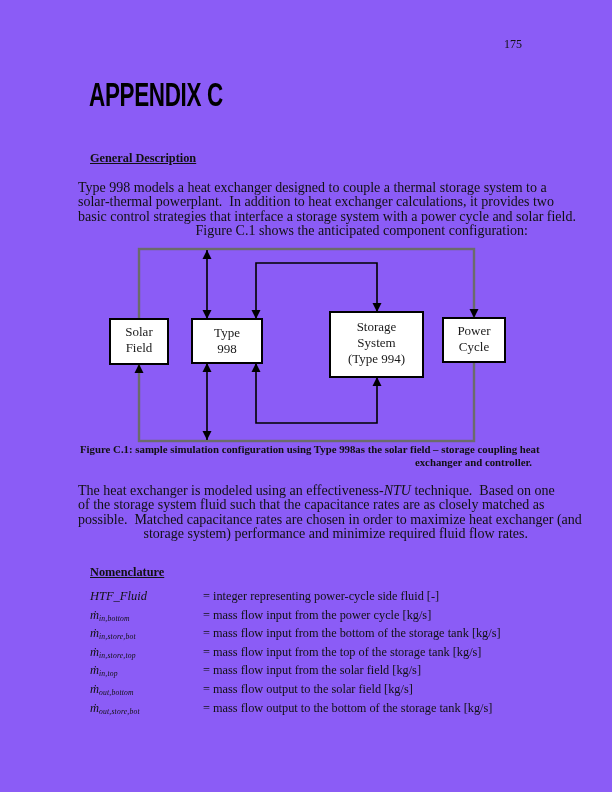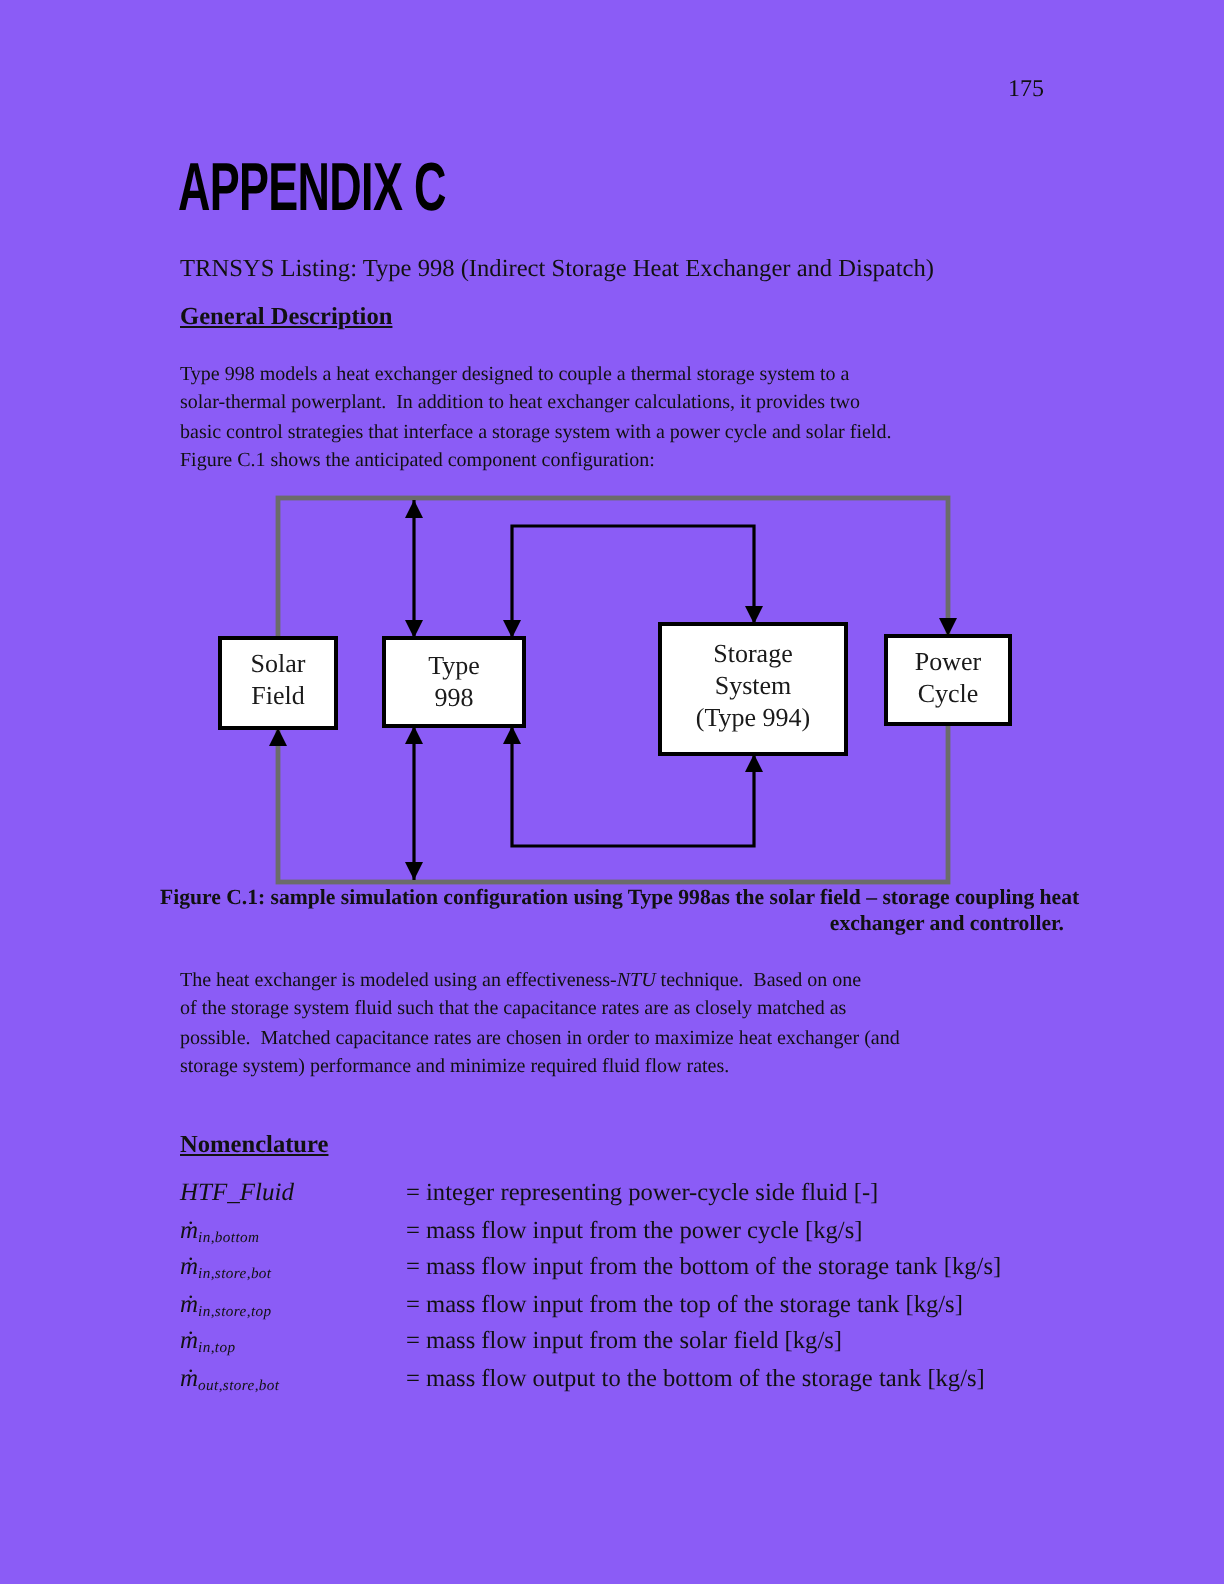--- a/index.html
+++ b/index.html
@@ -11,21 +11,21 @@
   .title {
     position:absolute; top:77px; left:89px;
     font-family:"Liberation Sans","DejaVu Sans",sans-serif;
     font-weight:900; font-size:34px; line-height:1; letter-spacing:-0.5px;
     transform:scaleX(0.66); transform-origin:left top; white-space:pre; color:#000;
   }
   .subtitle { position:absolute; top:127px; left:90px; font-size:12.3px; white-space:pre; }
   .section-heading { position:absolute; left:90px; font-size:12.3px; font-weight:bold; text-decoration:underline; white-space:pre; }
   .heading-general { top:151px;text-align:center; }
   .heading-nomenclature { top:565px; }
-  .paragraph { position:absolute; left:90px; width:450px; font-size:10px; line-height:14.45px; }
+  .paragraph { position:absolute; left:78px; width:450px; font-size:14px; line-height:14.45px;text-align:right; }
   .para-1 { top:181px; }
   .para-2 { top:484px;font-family:Liberation Serif, serif; }
   .tline { white-space:pre; }
   .diagram { position:absolute; top:247px; left:90px; width:435px; height:198px; }
   .diagram svg { display:block; }
   .diagram text { font-family:"Liberation Serif","DejaVu Serif",serif; font-size:13px; fill:#1a1a1a; }
   .figure-caption {
     position:absolute; top:443px; left:80px; width:452px; text-align:right;
     font-weight:bold; font-size:10.8px; line-height:12.6px;
   }
@@ -39,21 +39,20 @@
 </style>
 </head>
 <body>
 
 <div class="page">
 
   <div class="page-number">175</div>
 
   <div class="title">APPENDIX C</div>
 
-  <div class="subtitle">TRNSYS Listing: Type 998 (Indirect Storage Heat Exchanger and Dispatch)</div>
 
   <div class="section-heading heading-general">General Description</div>
 
   <div class="paragraph para-1">
       <div class="tline">Type 998 models a heat exchanger designed to couple a thermal storage system to a</div>
       <div class="tline">solar-thermal powerplant.  In addition to heat exchanger calculations, it provides two</div>
       <div class="tline">basic control strategies that interface a storage system with a power cycle and solar field.</div>
       <div class="tline">Figure C.1 shows the anticipated component configuration:</div>
     </div>
 
@@ -109,16 +108,17 @@
     </div>
 
   <div class="section-heading heading-nomenclature">Nomenclature</div>
 
   <div class="nom-list">
       <div class="nom-row"><span class="nom-sym"><span class="sym-base">HTF_Fluid</span></span><span class="nom-def">= integer representing power-cycle side fluid [-]</span></div>
       <div class="nom-row"><span class="nom-sym"><span class="sym-base">ṁ</span><span class="sym-sub">in,bottom</span></span><span class="nom-def">= mass flow input from the power cycle [kg/s]</span></div>
       <div class="nom-row"><span class="nom-sym"><span class="sym-base">ṁ</span><span class="sym-sub">in,store,bot</span></span><span class="nom-def">= mass flow input from the bottom of the storage tank [kg/s]</span></div>
       <div class="nom-row"><span class="nom-sym"><span class="sym-base">ṁ</span><span class="sym-sub">in,store,top</span></span><span class="nom-def">= mass flow input from the top of the storage tank [kg/s]</span></div>
       <div class="nom-row"><span class="nom-sym"><span class="sym-base">ṁ</span><span class="sym-sub">in,top</span></span><span class="nom-def">= mass flow input from the solar field [kg/s]</span></div>
+      <div class="nom-row"><span class="nom-sym"><span class="sym-base">ṁ</span><span class="sym-sub">out,bottom</span></span><span class="nom-def">= mass flow output to the solar field [kg/s]</span></div>
       <div class="nom-row"><span class="nom-sym"><span class="sym-base">ṁ</span><span class="sym-sub">out,store,bot</span></span><span class="nom-def">= mass flow output to the bottom of the storage tank [kg/s]</span></div>
     </div>
 
 </div>
 
 </body></html>

